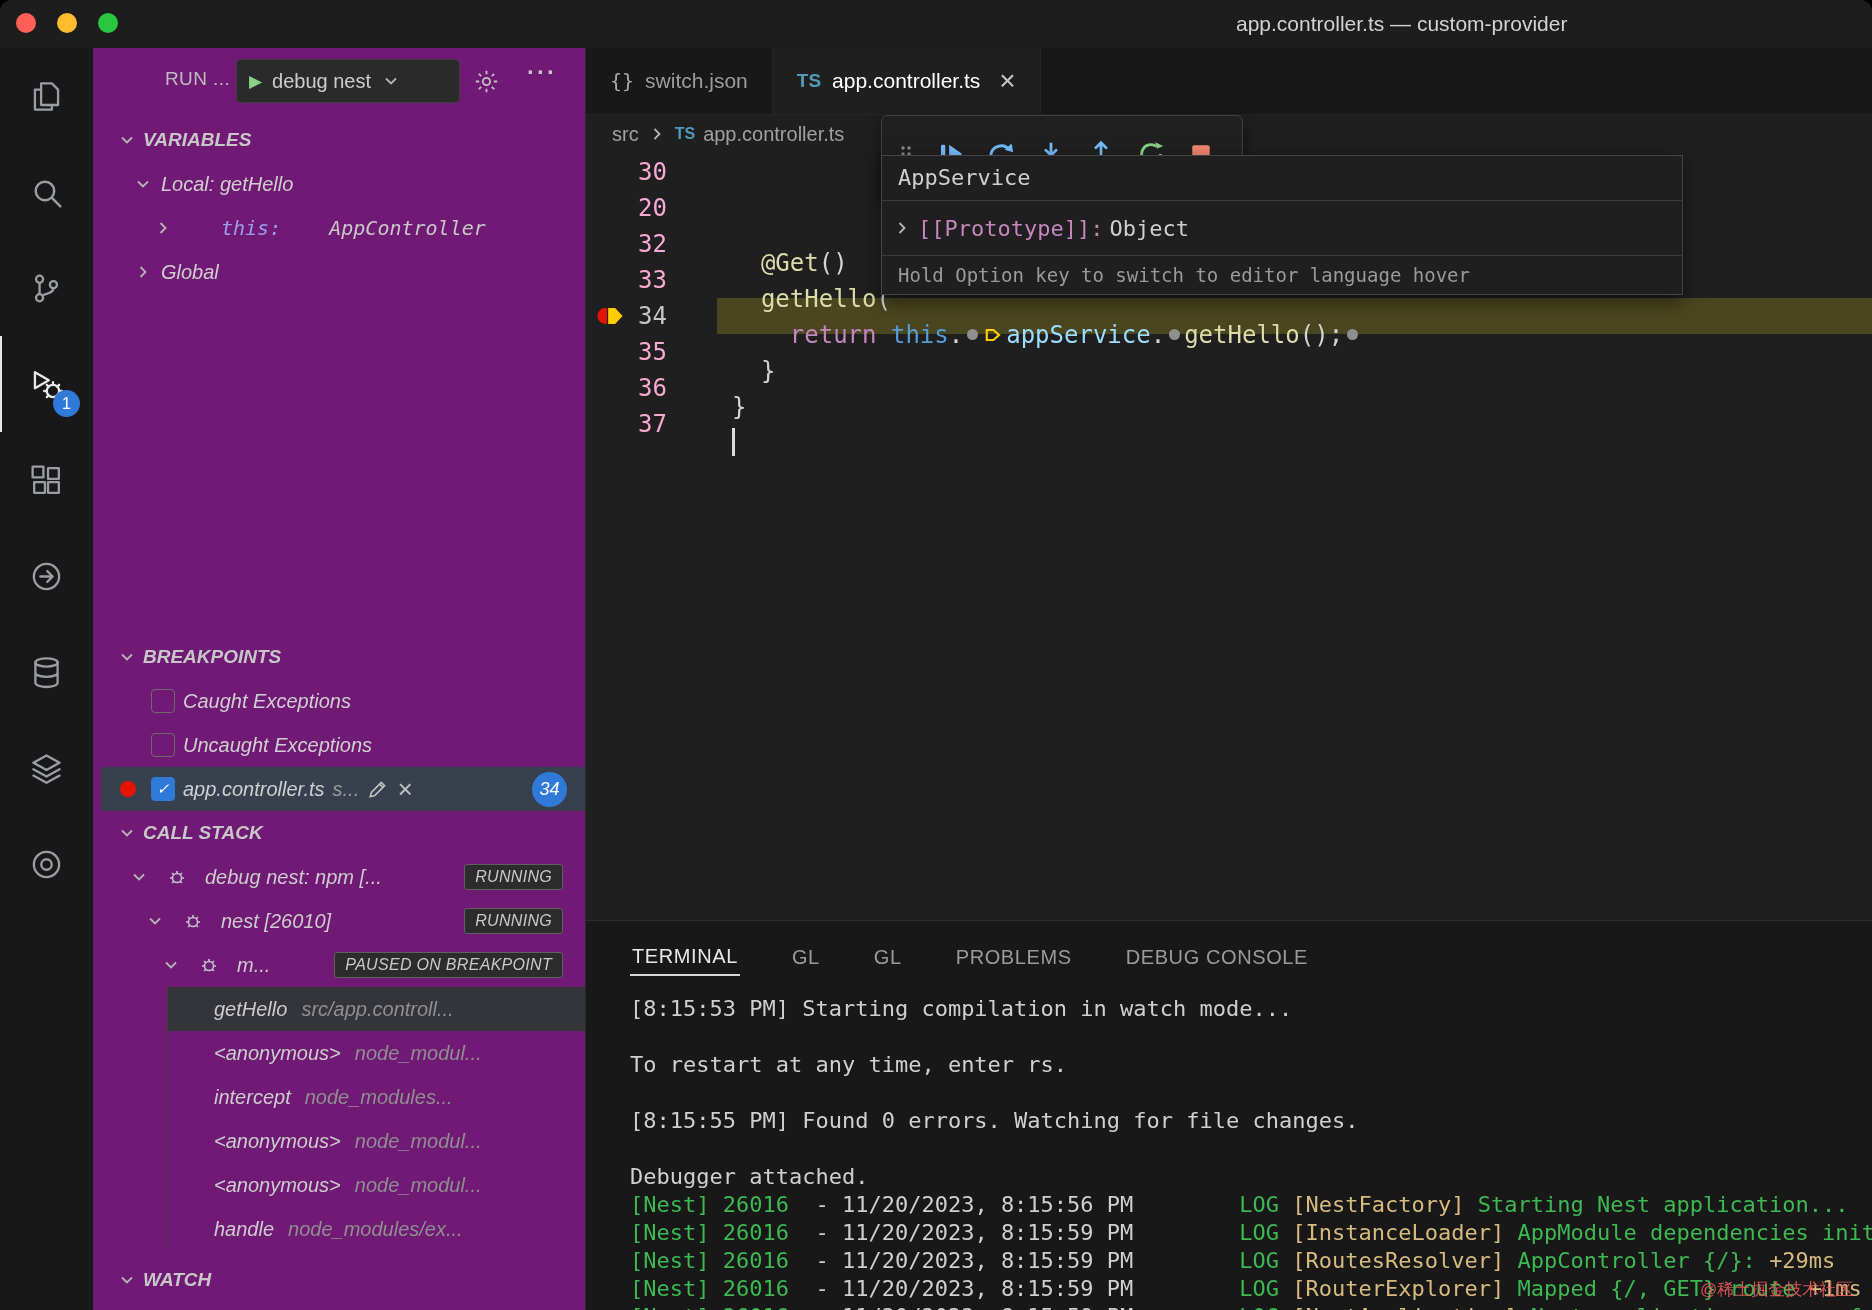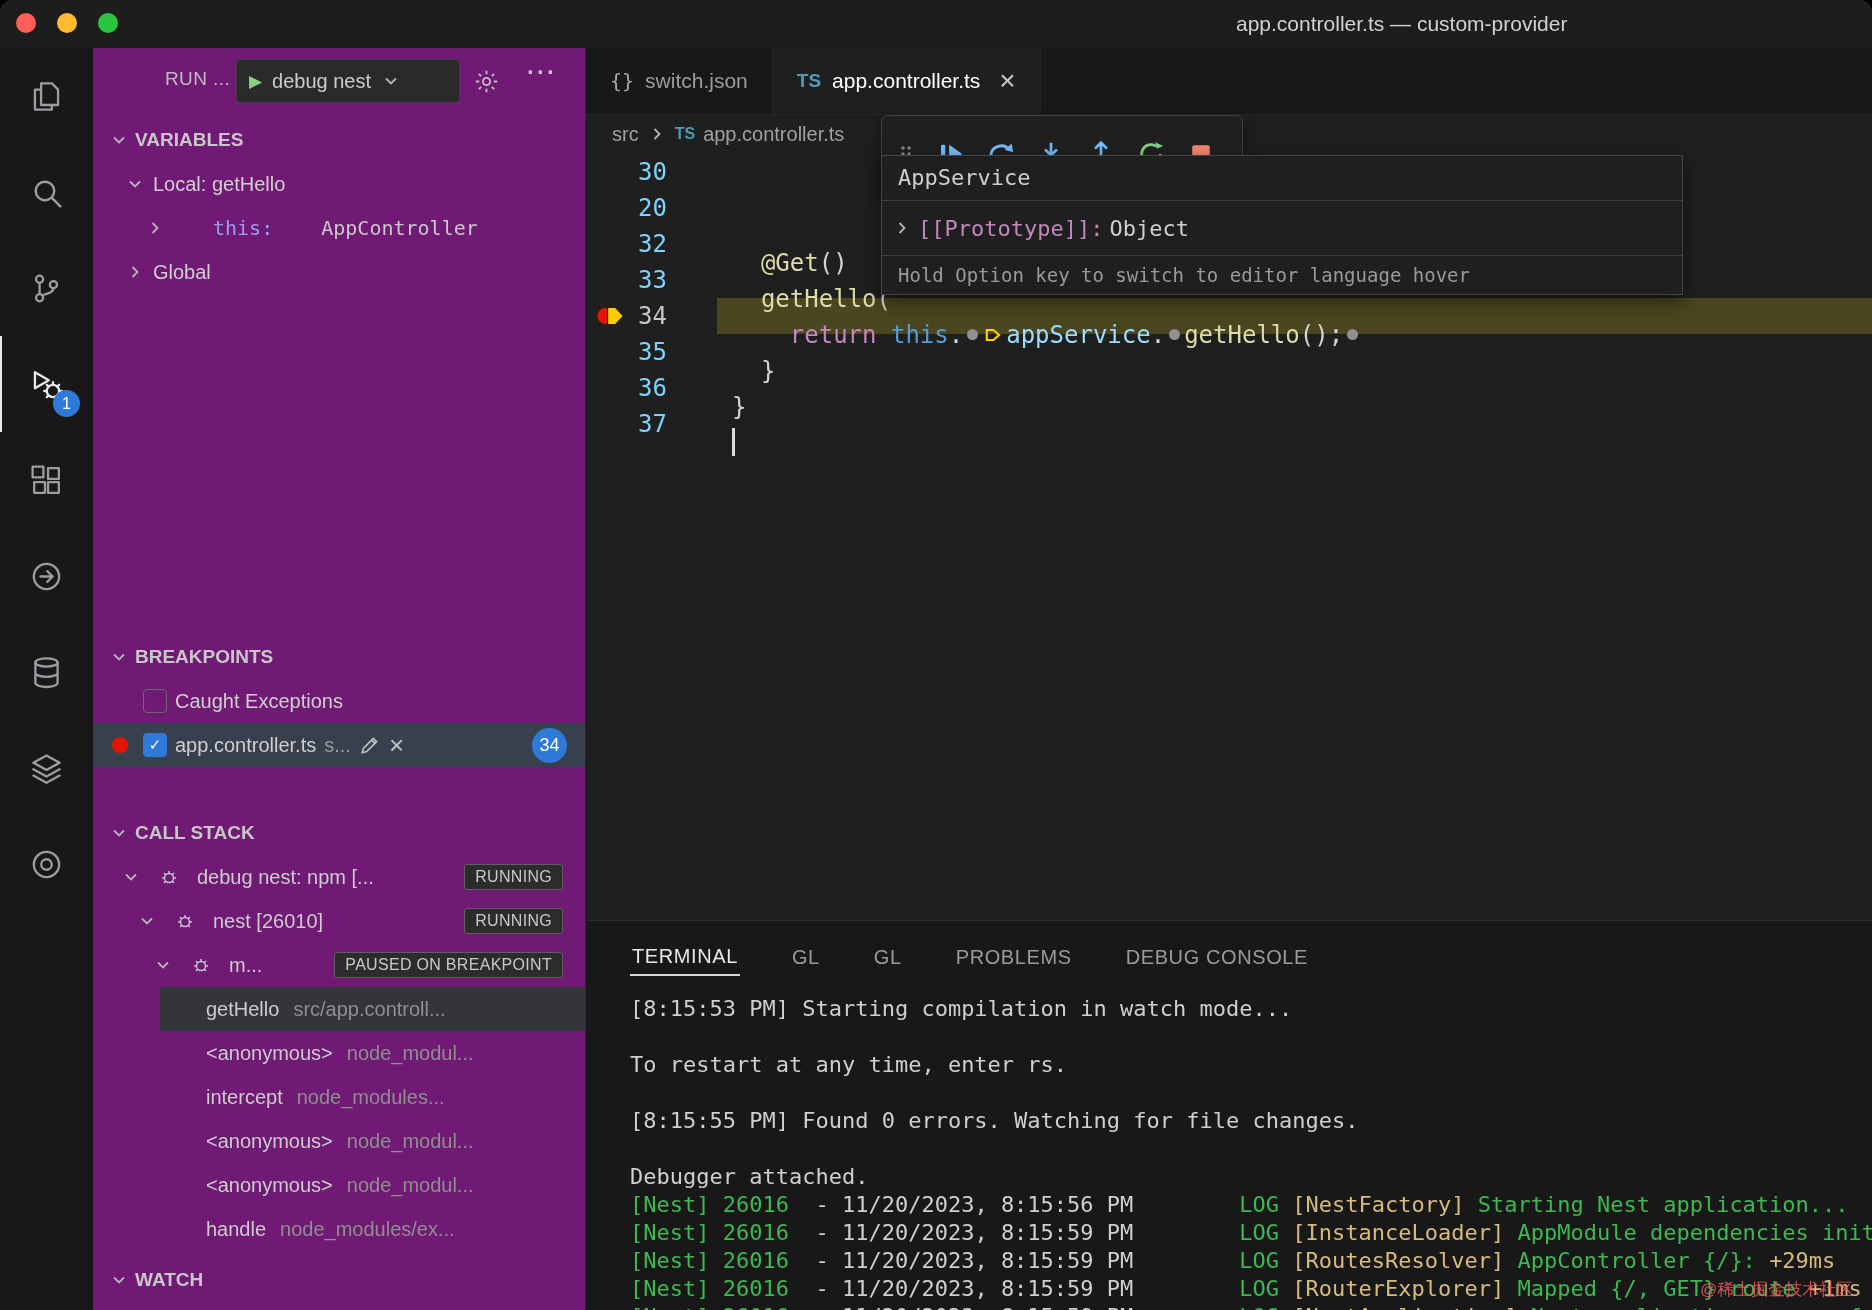--- a/index.html
+++ b/index.html
@@ -27,21 +27,21 @@
   .run-title{position:absolute;left:72px;top:20px;font-size:19px;color:#bdbdbd;letter-spacing:.4px;}
   .cfg{position:absolute;left:143px;top:11px;width:224px;height:44px;background:#2a2a2b;border:1px solid #3d3d3d;border-radius:5px;
     display:flex;align-items:center;padding:0 12px;gap:10px;box-sizing:border-box;}
   .play-glyph{color:#89d185;font-size:17px;}
   .chev{display:inline-flex;width:20px;height:20px;color:#b5b5b5;flex:none;}
   .chev svg{width:20px;height:20px;}
   .gear-btn{position:absolute;left:380px;top:20px;width:28px;height:28px;color:#c3c3c3;}
   .gear-btn svg{width:27px;height:27px;}
   .more-btn{position:absolute;left:434px;top:10px;color:#c3c3c3;font-size:24px;font-weight:bold;letter-spacing:2px;}
 
-  .section{position:absolute;left:0;right:0;}
+  .section{position:absolute;left:8px;right:0;font-style:italic;}
   .sec-vars{top:70px}.sec-bp{top:587px}.sec-cs{top:763px}.sec-watch{top:1210px}
   .sec-header{height:44px;display:flex;align-items:center;padding-left:16px;gap:6px;font-weight:700;font-size:19px;color:#c7c7c7;}
   .row{height:44px;display:flex;align-items:center;gap:8px;color:#cfcfcf;}
   .indent1{padding-left:32px}.indent2{padding-left:52px}
   .var-row{font-family:"DejaVu Sans Mono",monospace;font-size:20px;gap:48px;}
   .var-name{color:var(--this-purple,#9a9cf0);}
   .var-value{color:#c8c8c8;}
 
   .bp-row{padding-left:50px;}
   .checkbox{width:24px;height:24px;border:1px solid #6a6a6a;border-radius:4px;box-sizing:border-box;
@@ -73,21 +73,21 @@
   .tab.active{background:#1f1f1f;color:#ffffff;}
   .json-ic{color:#a8a8a8;font-size:20px;font-family:"DejaVu Sans Mono",monospace;}
   .ts-ic{color:#519aba;font-weight:700;font-size:19px;}
   .tab-close{font-size:28px;color:#c8c8c8;margin-left:8px;line-height:20px;}
   .breadcrumb{position:absolute;top:66px;left:0;right:0;height:40px;display:flex;align-items:center;gap:8px;padding-left:26px;font-size:20px;color:#a0a0a0;}
   .ts-mini{color:#519aba;font-weight:700;font-size:16px;}
 
   .code-area{position:absolute;left:0;top:0;right:0;bottom:0;}
   .debug-band{position:absolute;left:131px;right:0;top:250px;height:36px;background:var(--debug-line,#4a461f);}
   .code-row{position:absolute;left:0;right:0;height:36px;font-family:"DejaVu Sans Mono",monospace;font-size:24px;line-height:36px;}
-  .ln{position:absolute;left:0;width:81px;text-align:right;color:#7dd3fc;}
+  .ln{position:absolute;left:0;width:81px;text-align:right;color:#f9a8d4;}
   .ln.cur{color:#c6c6c6;}
   .lcode{position:absolute;left:146px;white-space:pre;color:#d4d4d4;margin-top:19px;}
   .tk-plain{color:#d4d4d4;}
   .tk-keyword{color:var(--keyword,#c586c0);}
   .tk-type{color:var(--type-blue,#569cd6);}
   .tk-var{color:var(--variable-blue,#9cdcfe);}
   .tk-fn{color:var(--function-yellow,#dcdcaa);}
   .tk-dot{display:inline-block;width:11px;height:11px;border-radius:50%;background:#8f8f8f;margin:0 4px;vertical-align:3px;}
   .tk-marker{display:inline-flex;width:20px;height:20px;vertical-align:-2px;margin:0 2px;}
   .tk-marker svg{width:20px;height:20px;}
@@ -262,20 +262,24 @@
             <svg viewBox="0 0 20 20">
               <path d="M5 7.5l5 5 5-5" fill="none" stroke="currentColor" stroke-width="1.8"></path>
             </svg>
           </span>
         <span>BREAKPOINTS</span>
       </div>
       <div id="bp-rows">
           <div class="row bp-row">
             <span class="checkbox"></span>
             <span>Caught Exceptions</span>
+          </div>
+          <div class="row bp-row">
+            <span class="checkbox"></span>
+            <span>Uncaught Exceptions</span>
           </div>
         </div>
       <div class="row bp-file">
         <span class="bp-dot"></span>
         <span class="checkbox checked">✓</span>
         <span>app.controller.ts</span>
         <span class="bp-detail">s...</span>
         <span class="sm-icon">
             <svg viewBox="0 0 20 20" fill="none" stroke="currentColor" stroke-width="1.5">
               <path d="M3 17l1-4 9-9 3 3-9 9-4 1z"></path>

